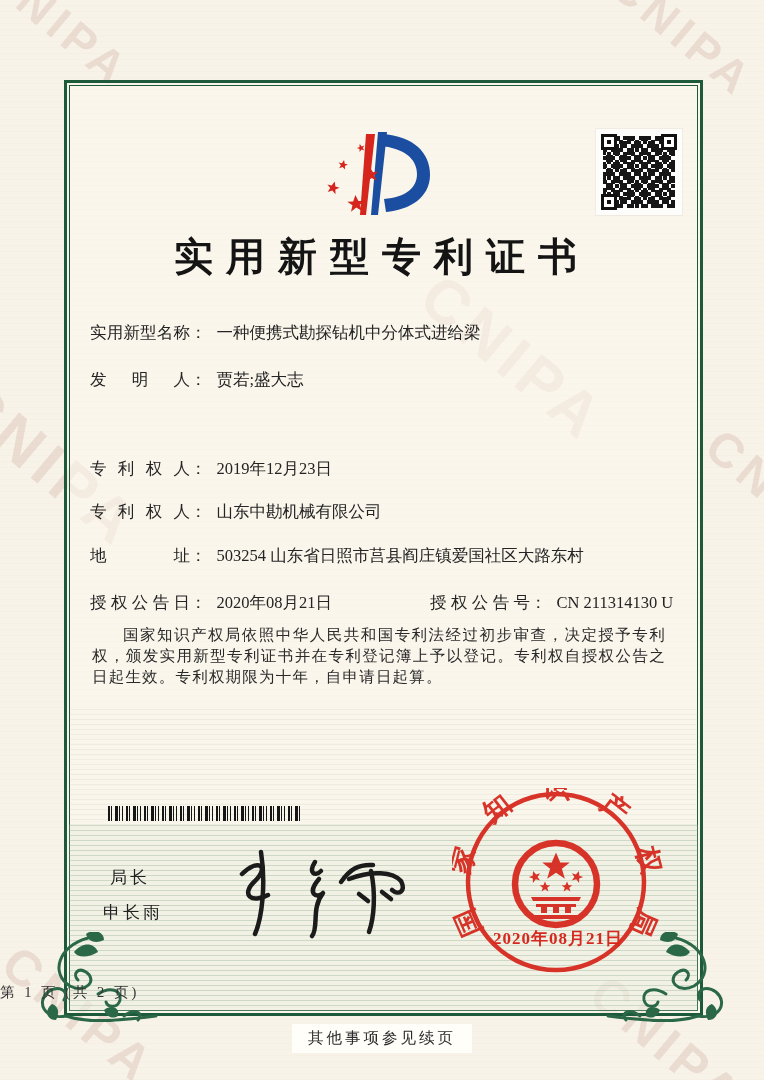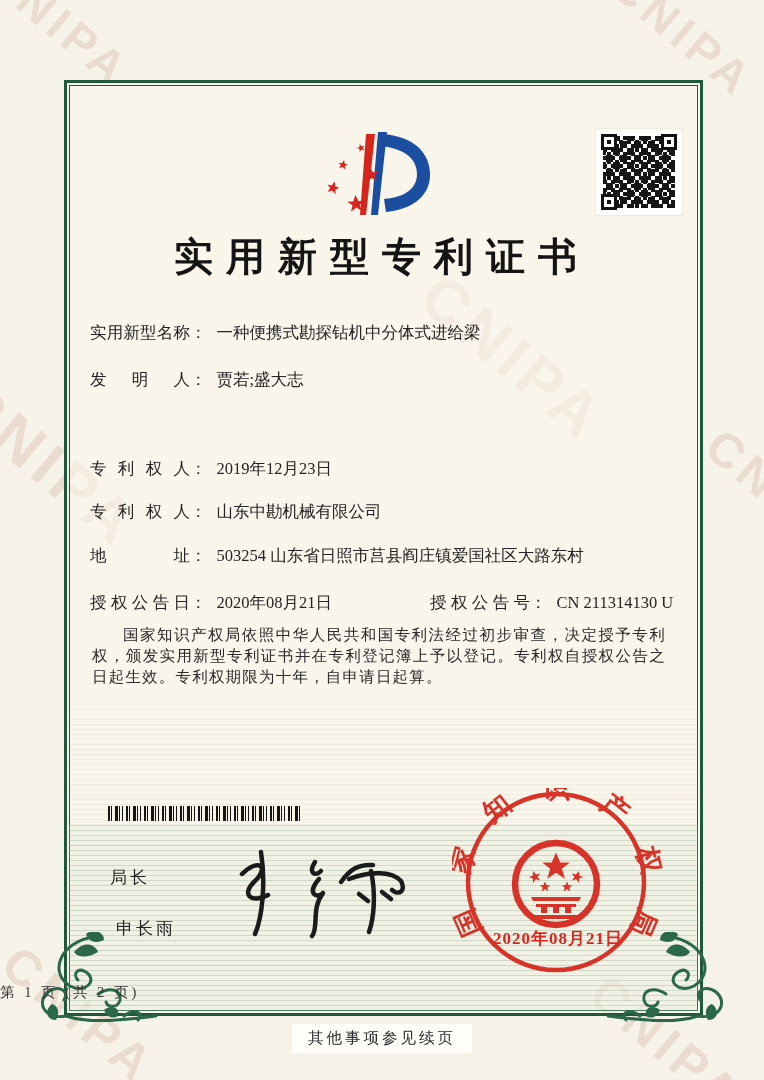--- a/index.html
+++ b/index.html
@@ -75,21 +75,21 @@
   .barcode{
     position:absolute;left:108px;top:806px;width:192px;height:15px;
     background:repeating-linear-gradient(90deg,
       #151515 0 2px, transparent 2px 3px,
       #151515 3px 4px, transparent 4px 7px,
       #151515 7px 10px, transparent 10px 11px,
       #151515 11px 12px, transparent 12px 14px,
       #151515 14px 15px, transparent 15px 18px);
   }
   .role{position:absolute;left:110px;top:866px;font-size:17px;letter-spacing:3px;color:#222;}
-  .director{position:absolute;left:116px;top:901px;font-size:17px;letter-spacing:3px;color:#222;margin-top:16px;}
+  .director{position:absolute;left:103px;top:901px;font-size:17px;letter-spacing:3px;color:#222;}
   .signature{position:absolute;left:222px;top:842px;width:195px;height:100px;}
   .seal{position:absolute;left:452px;top:788px;width:212px;height:192px;opacity:.94;}
   .seal-date{
     position:absolute;left:468px;top:927px;width:180px;text-align:center;
     font-size:17px;letter-spacing:1px;color:#d6281e;font-weight:600;
   }
   .page-indicator{position:absolute;left:0;right:0;top:983px;text-align:left;font-size:14.5px;letter-spacing:3px;color:#333;}
   .footer-note{position:absolute;left:0;right:0;top:1024px;text-align:center;}
   .footer-note span{
     display:inline-block;background:#fffef9;padding:4px 16px;

